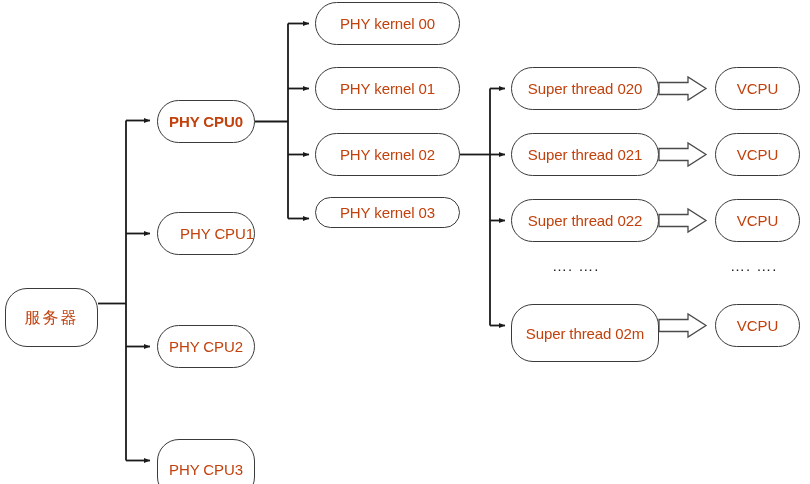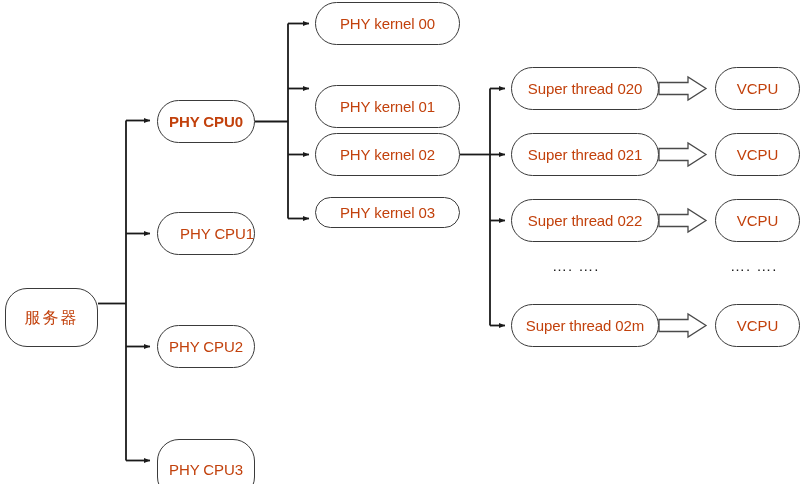--- a/index.html
+++ b/index.html
@@ -122,40 +122,40 @@
   <div class="node" style="left:157px; top:325px; width:98px; height:43px;">
     <span>PHY CPU2</span>
   </div>
   <div class="node" style="left:157px; top:439px; width:98px; height:60px;">
     <span>PHY CPU3</span>
   </div>
 
   <div class="node" style="left:315px; top:2px; width:145px; height:43px;">
     <span>PHY kernel 00</span>
   </div>
-  <div class="node" style="left:315px; top:67px; width:145px; height:43px;margin-top:18px;">
+  <div class="node" style="left:315px; top:67px; width:145px; height:43px;">
     <span>PHY kernel 01</span>
   </div>
   <div class="node" style="left:315px; top:133px; width:145px; height:43px;">
     <span>PHY kernel 02</span>
   </div>
   <div class="node" style="left:315px; top:197px; width:145px; height:31px;">
     <span>PHY kernel 03</span>
   </div>
 
   <div class="node" style="left:511px; top:67px; width:148px; height:43px;">
     <span>Super thread 020</span>
   </div>
   <div class="node" style="left:511px; top:133px; width:148px; height:43px;">
     <span>Super thread 021</span>
   </div>
   <div class="node" style="left:511px; top:199px; width:148px; height:43px;">
     <span>Super thread 022</span>
   </div>
-  <div class="node" style="left:511px; top:304px; width:148px; height:43px;text-align:center;">
+  <div class="node" style="left:511px; top:304px; width:148px; height:58px;text-align:center;">
     <span>Super thread 02m</span>
   </div>
 
   <div class="node" style="left:715px; top:67px; width:85px; height:43px;">
     <span>VCPU</span>
   </div>
   <div class="node" style="left:715px; top:133px; width:85px; height:43px;">
     <span>VCPU</span>
   </div>
   <div class="node" style="left:715px; top:199px; width:85px; height:43px;">

